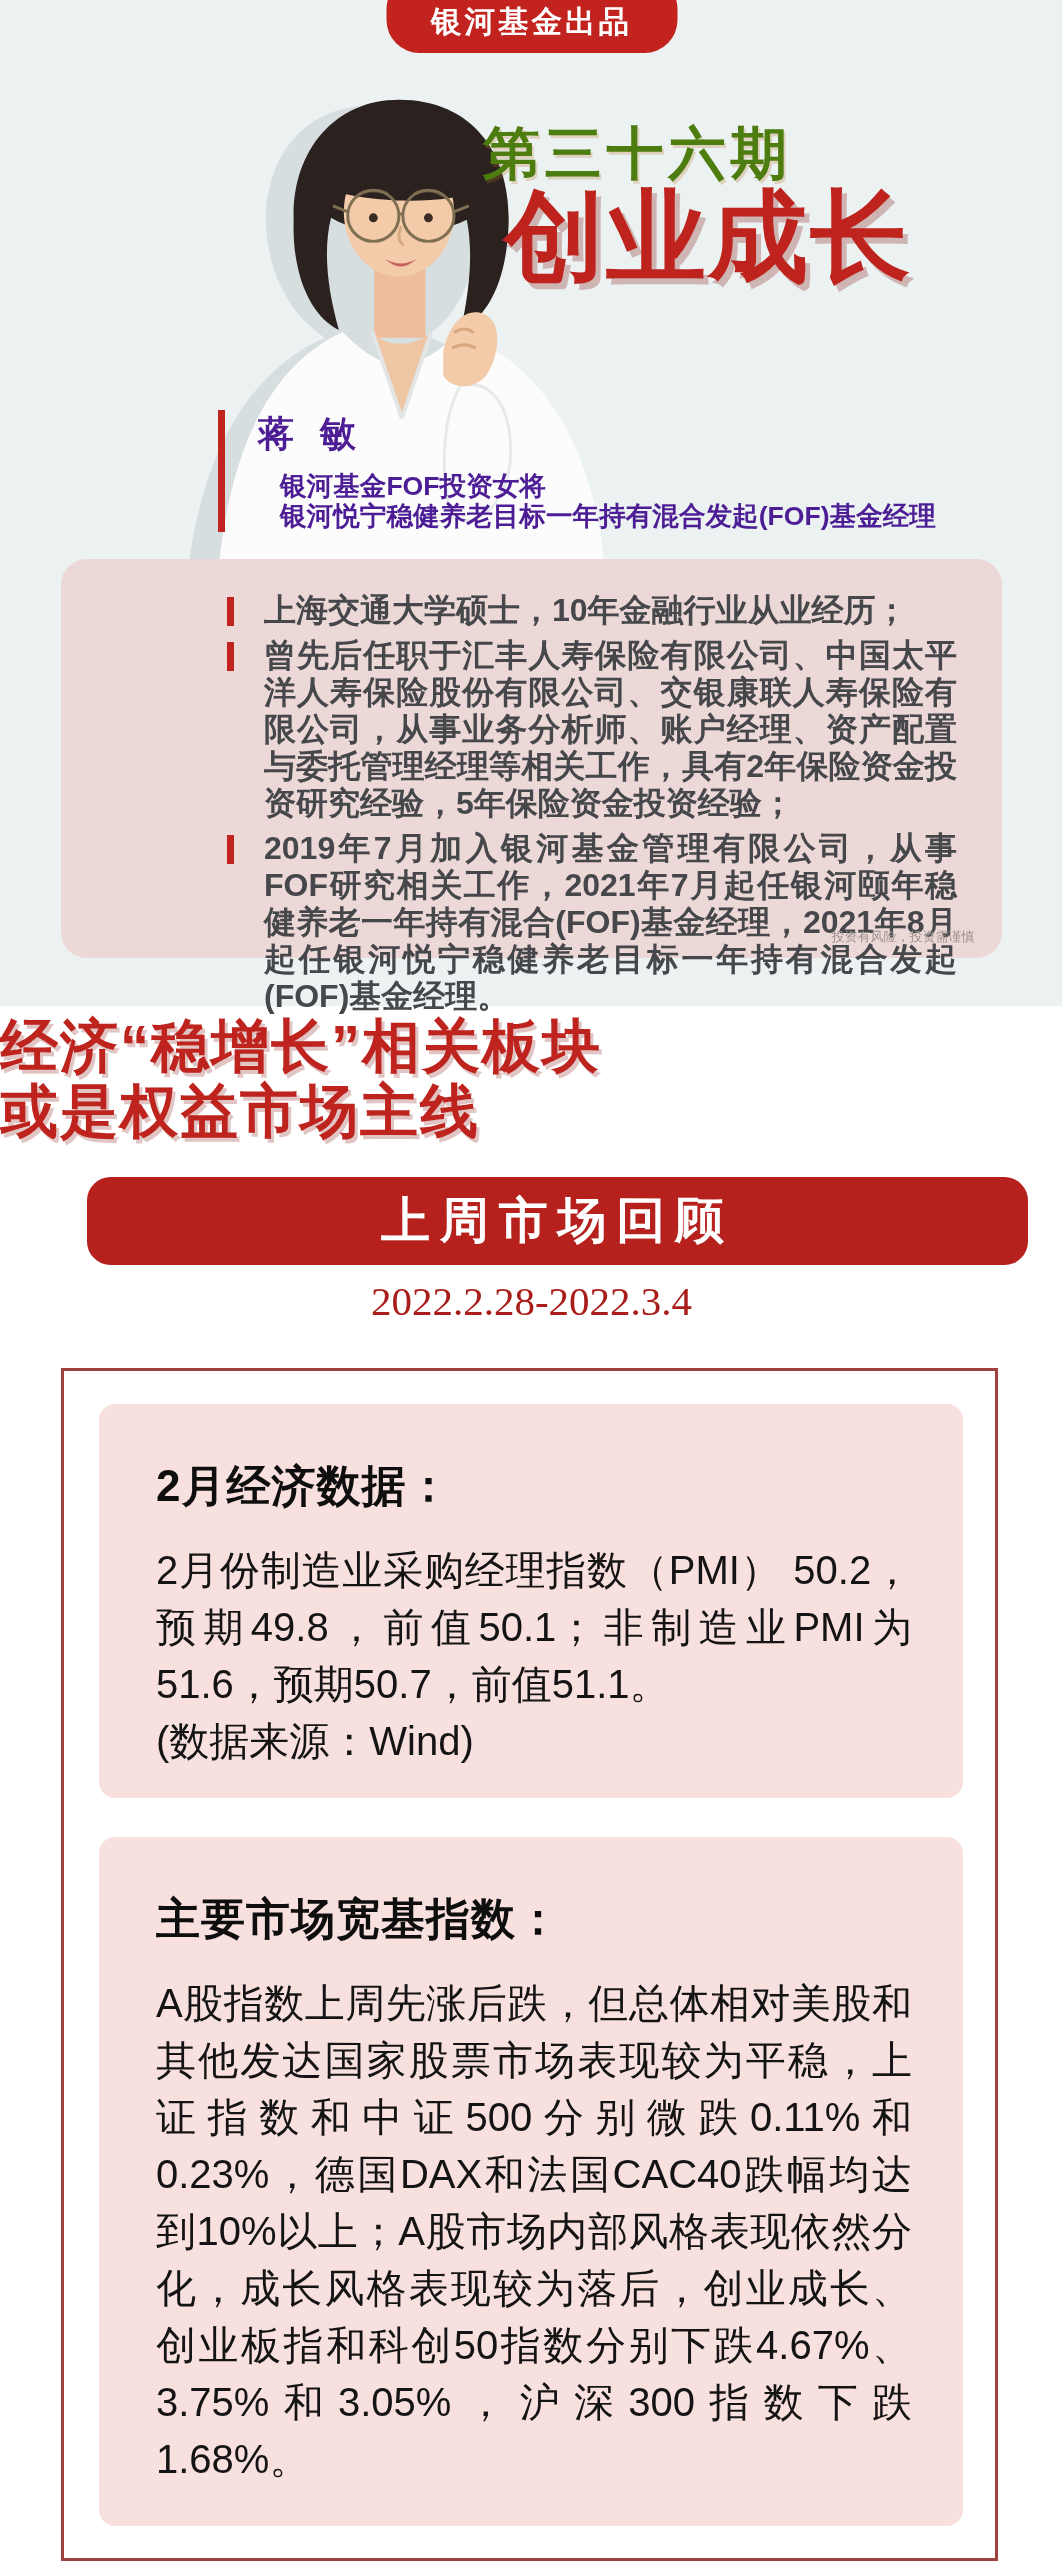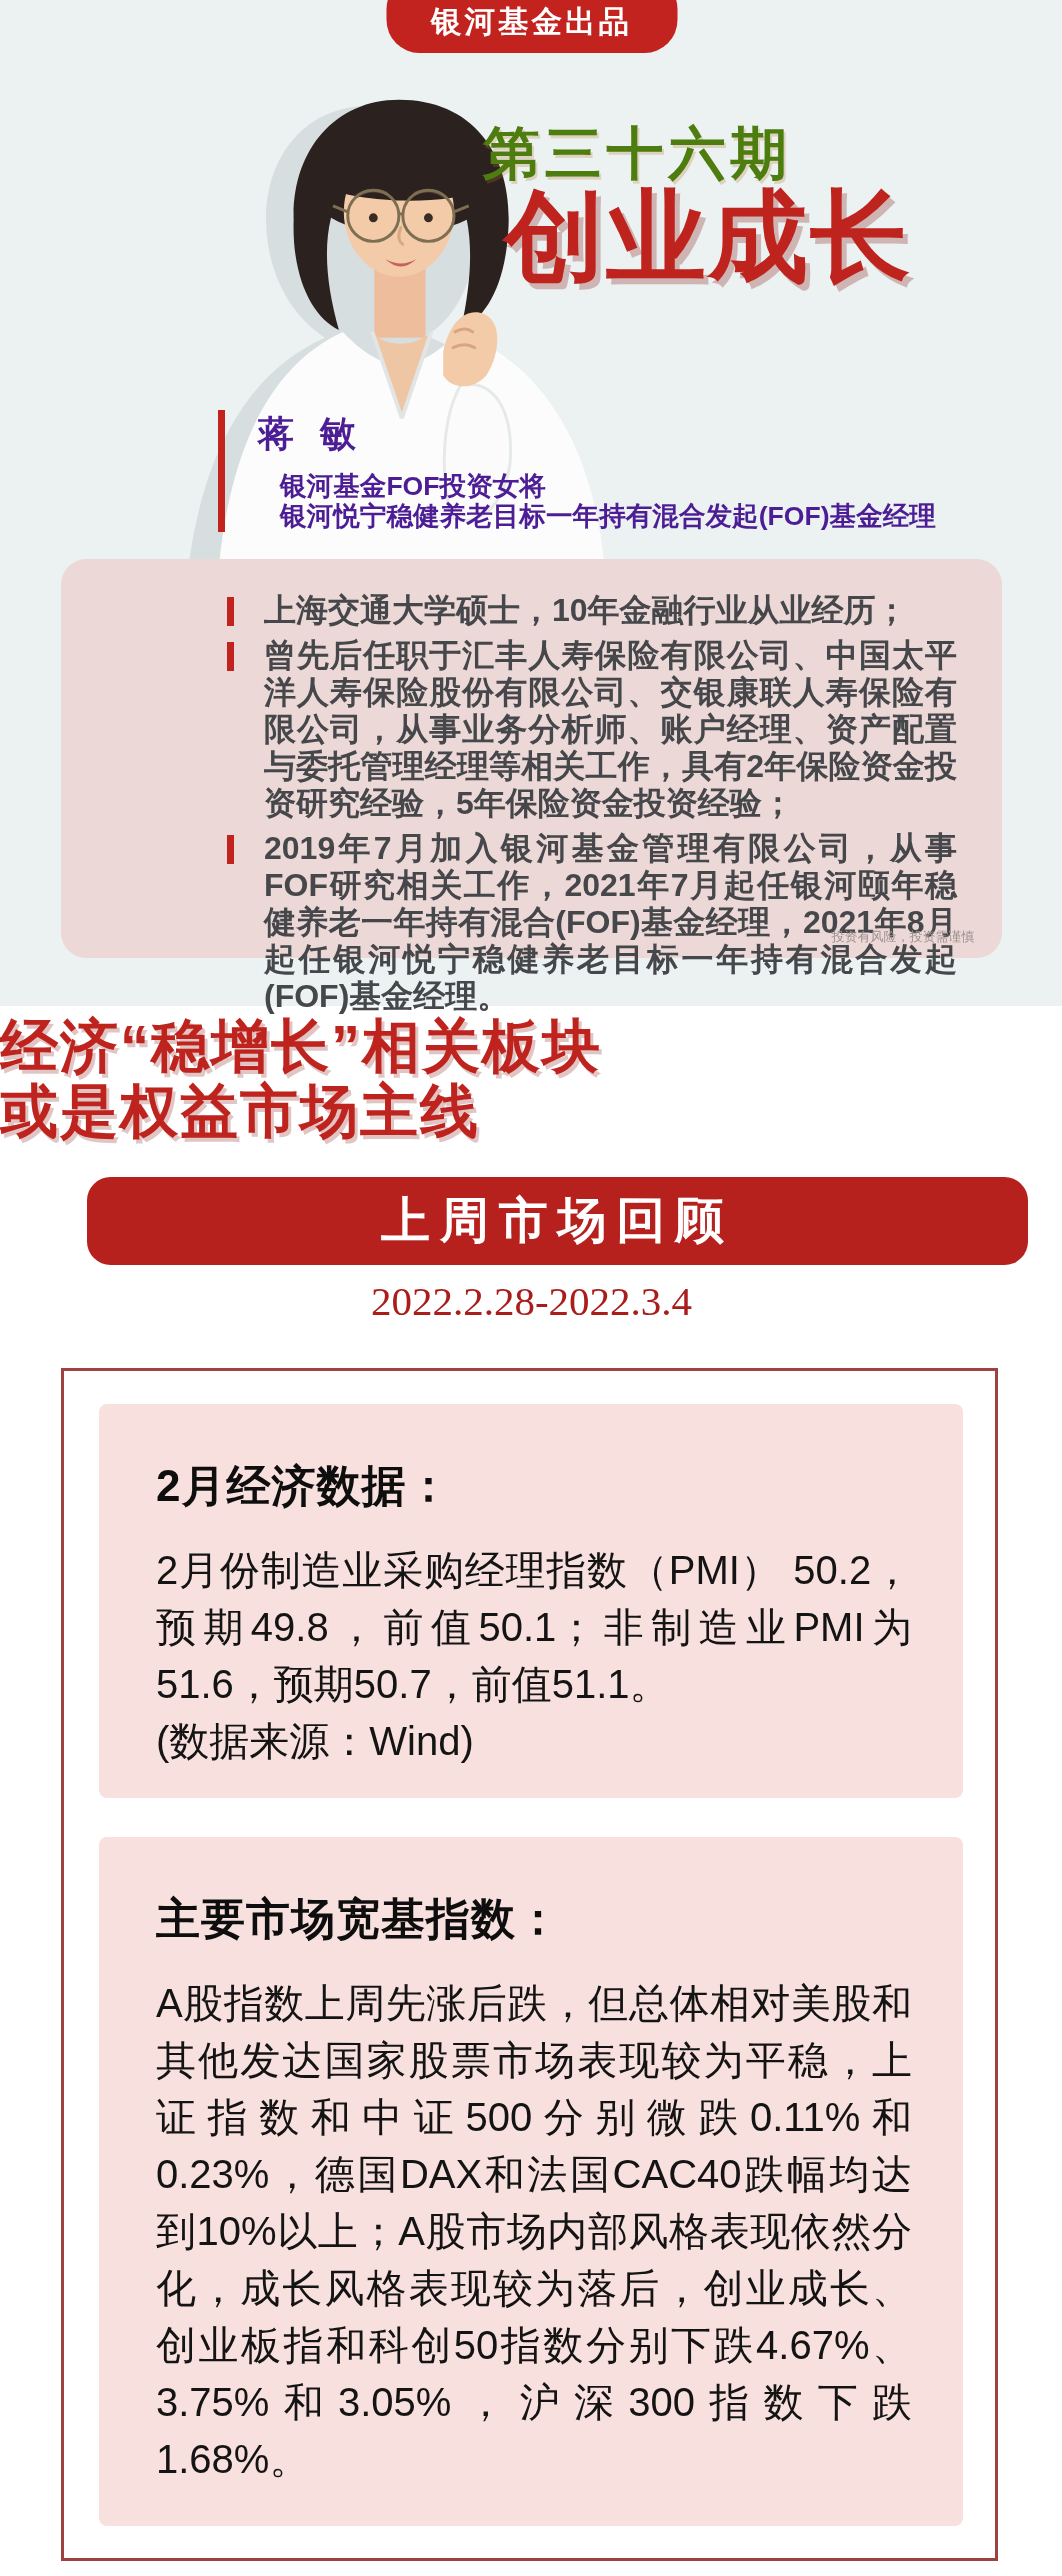--- a/index.html
+++ b/index.html
@@ -32,21 +32,21 @@
   .headline{position:absolute;left:0;top:1013px;width:1063px;text-align:left;color:#BE231E;
             font-size:58px;font-weight:900;line-height:65px;letter-spacing:2px;
             text-shadow:3px 3.9px 0 rgba(130,22,18,0.25);}
   .banner{position:absolute;left:61px;top:1177px;width:941px;height:88px;background:#B6201D;
           border-radius:23.6px;display:flex;align-items:center;justify-content:center;
           color:#ffffff;font-size:49px;font-weight:900;letter-spacing:9.8px;margin-left:26px;}
   .date{position:absolute;left:0;top:1277px;width:1063px;text-align:center;
         font-family:"Liberation Serif","DejaVu Serif",serif;font-size:41px;color:#A91D1A;}
   .outer-box{position:absolute;left:61px;top:1368px;width:937px;height:1193px;box-sizing:border-box;
              background:#ffffff;border:3px solid #9D423E;}
-  .card{position:absolute;left:35px;width:864px;background:#F8E0DE;border-radius:8px;box-sizing:border-box;
+  .card{position:absolute;left:35px;width:864px;background:#F8E0DE;border-radius:16px;box-sizing:border-box;
         padding:53px 51px 0 57px;}
   .card1{top:33px;height:394px;}
   .card2{top:466px;height:689px;}
   .card-heading{font-size:44px;font-weight:900;color:#0E0E0E;letter-spacing:1px;margin-bottom:25.6px;}
   .card-body{font-size:40px;color:#141414;line-height:57px;text-align:justify;}
   .card-source{font-size:40px;color:#141414;line-height:57px;}
 </style>
 </head>
 <body>
 

